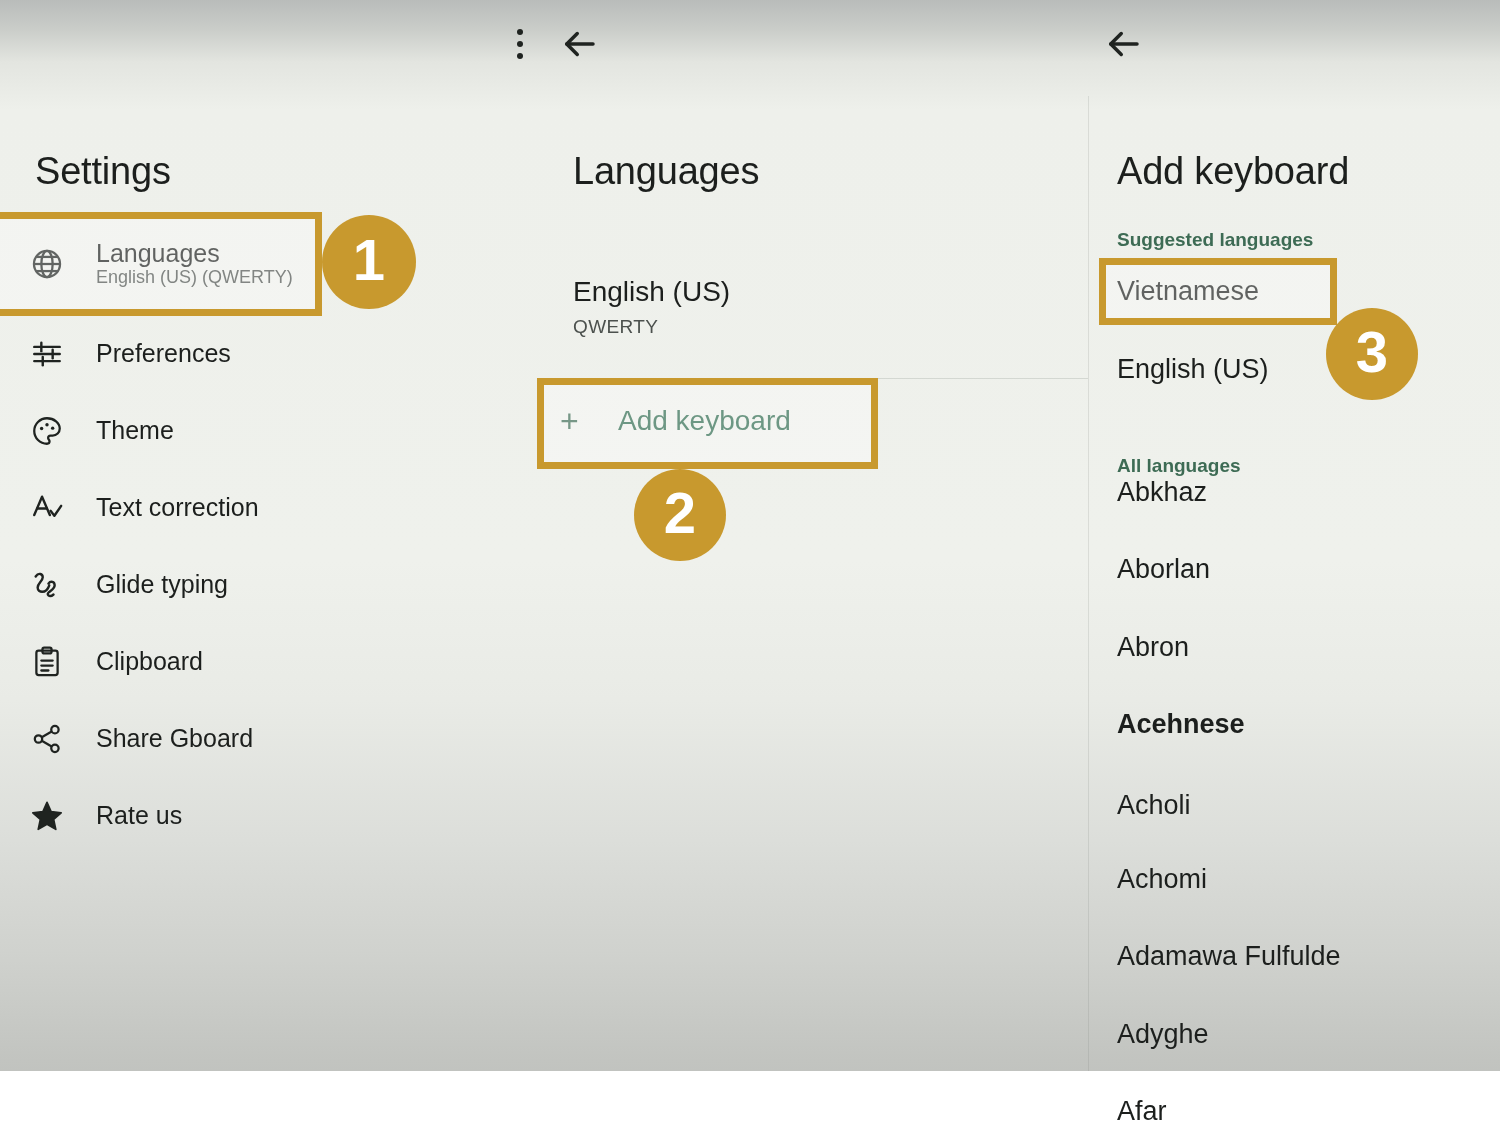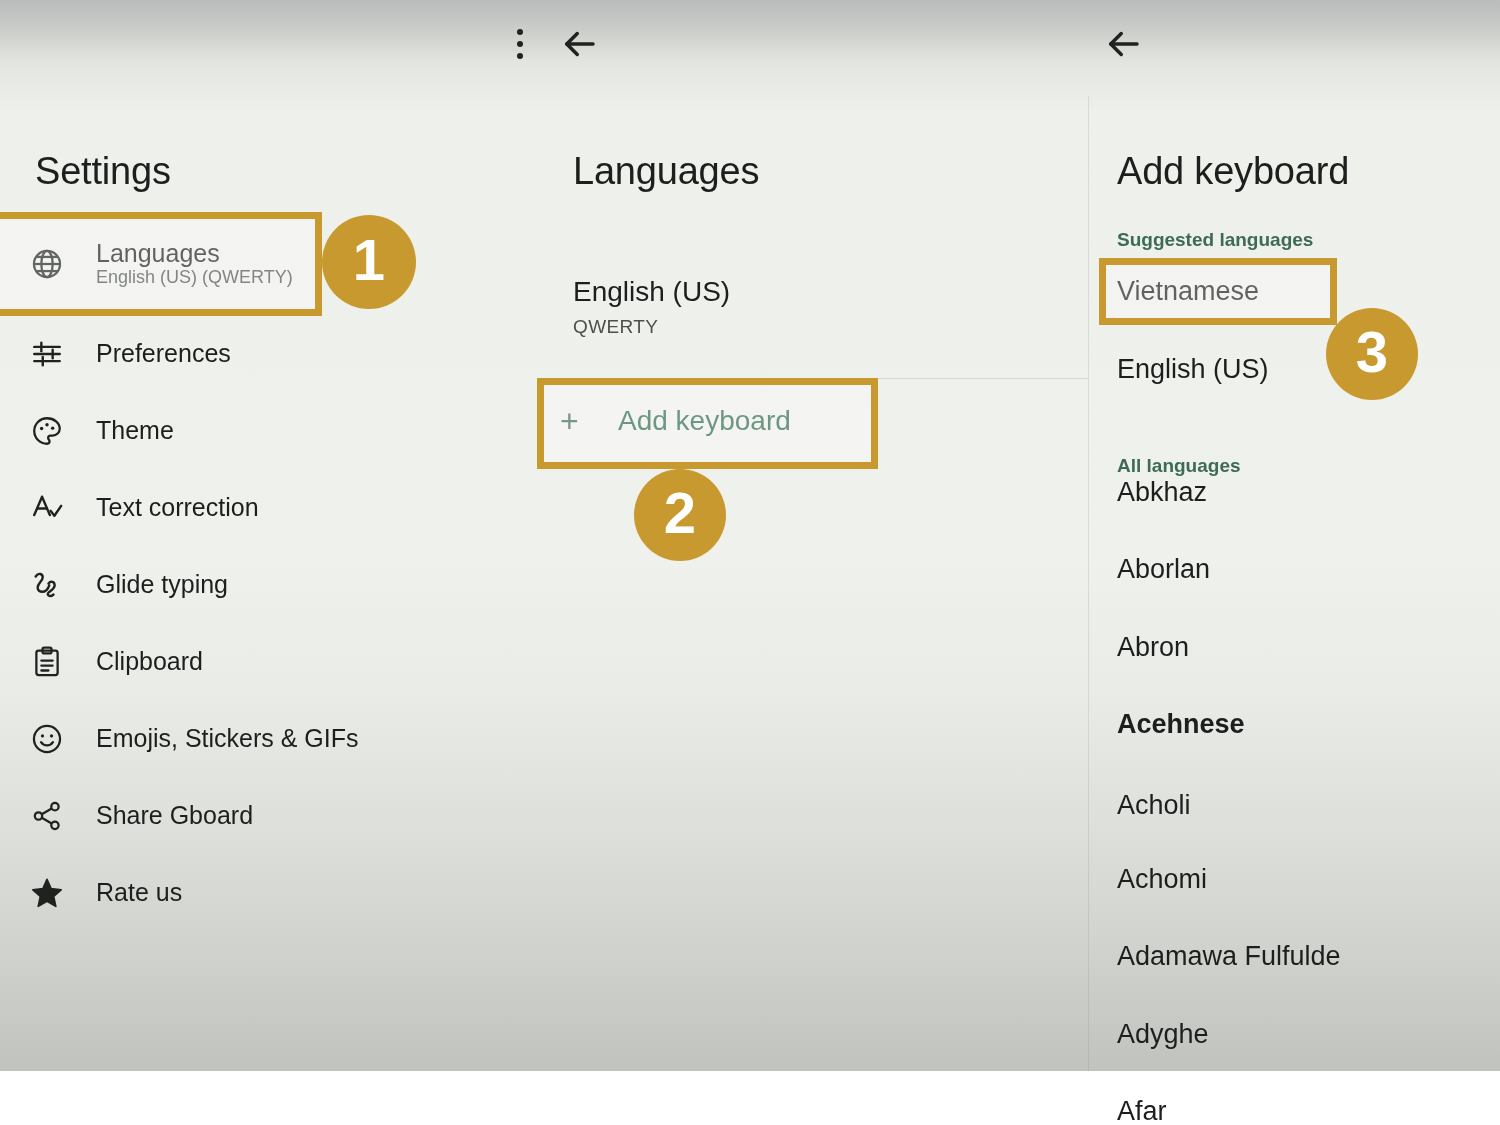--- a/index.html
+++ b/index.html
@@ -299,33 +299,20 @@
             <line x1="8" y1="14.5" x2="16" y2="14.5"></line>
             <line x1="8" y1="18" x2="13" y2="18"></line>
           </svg>
         </span>
         <span class="setting-texts">
           <span class="setting-label">Clipboard</span>
         </span>
       </div>
 
 
-      <div class="setting-row">
-        <span class="icon-slot">
-          <svg width="34" height="34" viewBox="0 0 24 24" fill="none" stroke="#1f2320" stroke-width="1.6" stroke-linecap="round">
-            <circle cx="12" cy="12" r="9.2"></circle>
-            <circle cx="8.8" cy="9.8" r="1.15" fill="#1f2320" stroke="none"></circle>
-            <circle cx="15.2" cy="9.8" r="1.15" fill="#1f2320" stroke="none"></circle>
-            <path d="M7.8 14.2a5 5 0 0 0 8.4 0"></path>
-          </svg>
-        </span>
-        <span class="setting-texts">
-          <span class="setting-label">Emojis, Stickers &amp; GIFs</span>
-        </span>
-      </div>
 
       <div class="setting-row">
         <span class="icon-slot">
           <svg width="34" height="34" viewBox="0 0 24 24" fill="none" stroke="#1f2320" stroke-width="1.6">
             <circle cx="17.6" cy="5.4" r="2.6"></circle>
             <circle cx="6" cy="12" r="2.6"></circle>
             <circle cx="17.6" cy="18.6" r="2.6"></circle>
             <line x1="8.3" y1="10.7" x2="15.3" y2="6.7"></line>
             <line x1="8.3" y1="13.3" x2="15.3" y2="17.3"></line>
           </svg>

